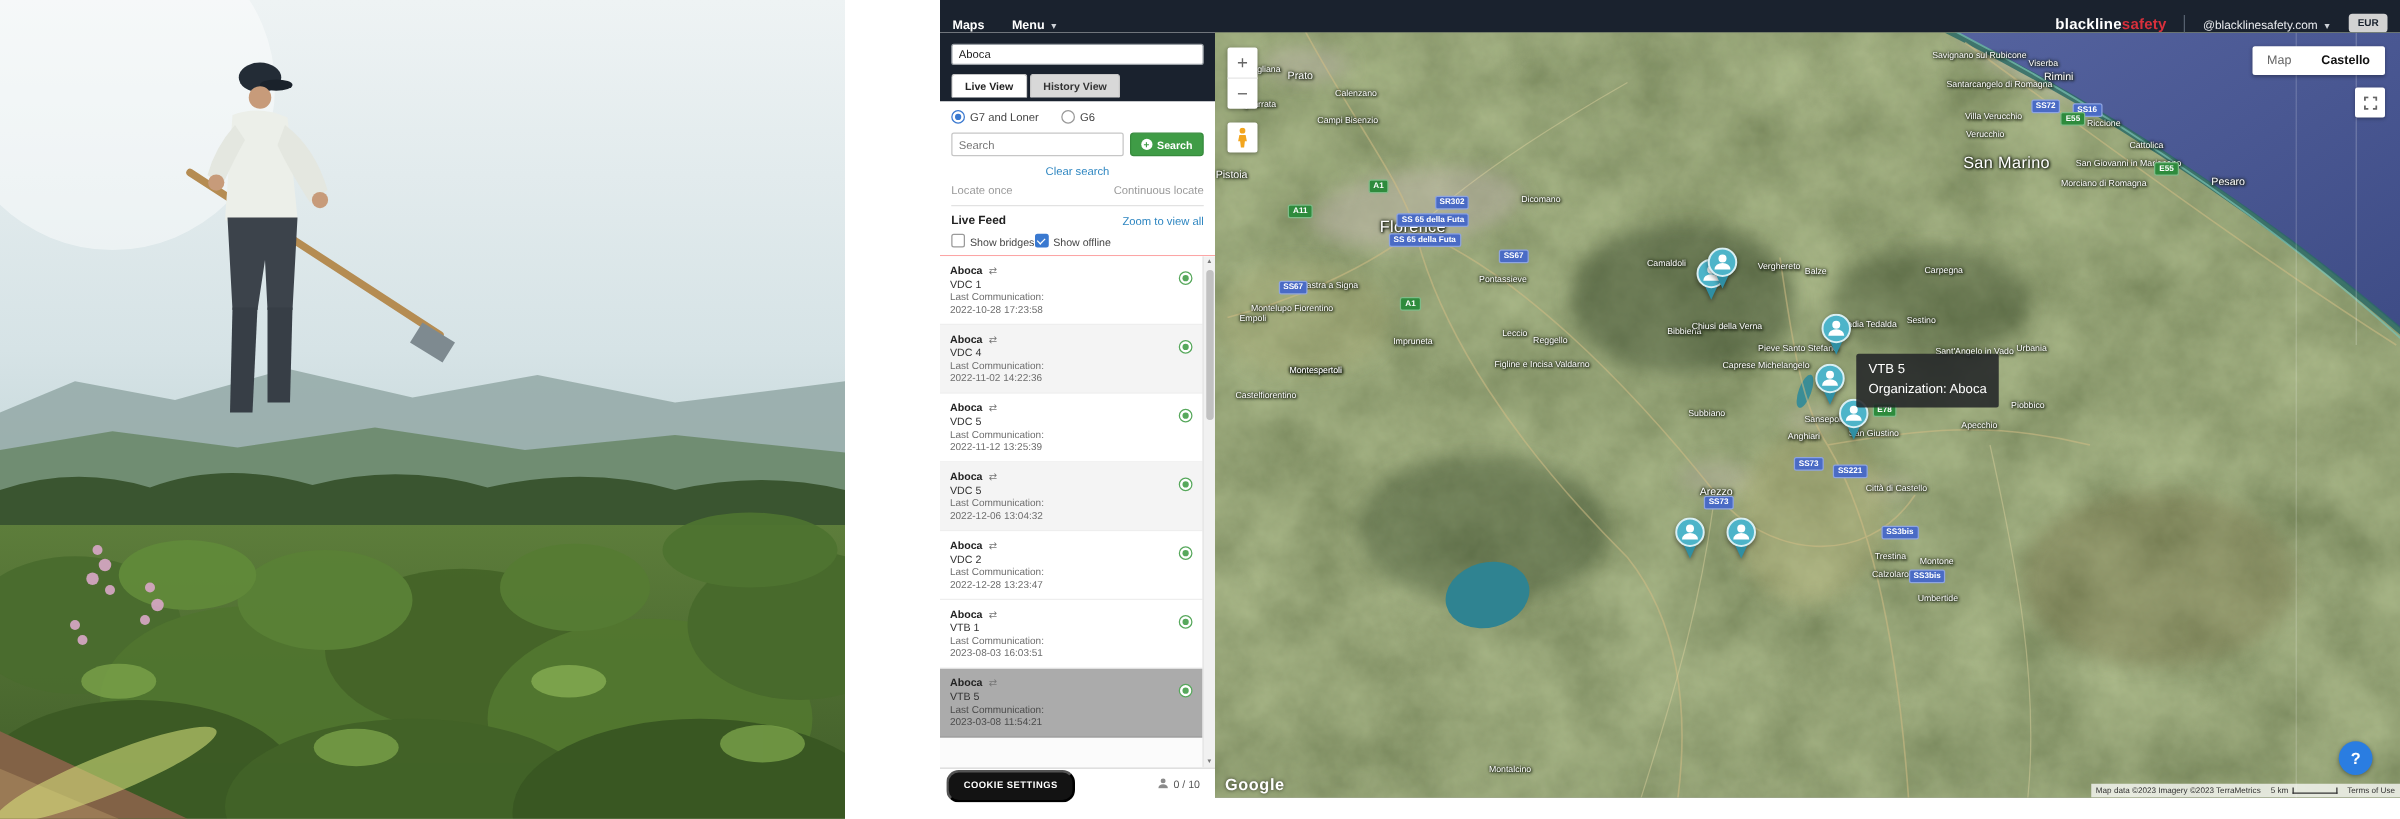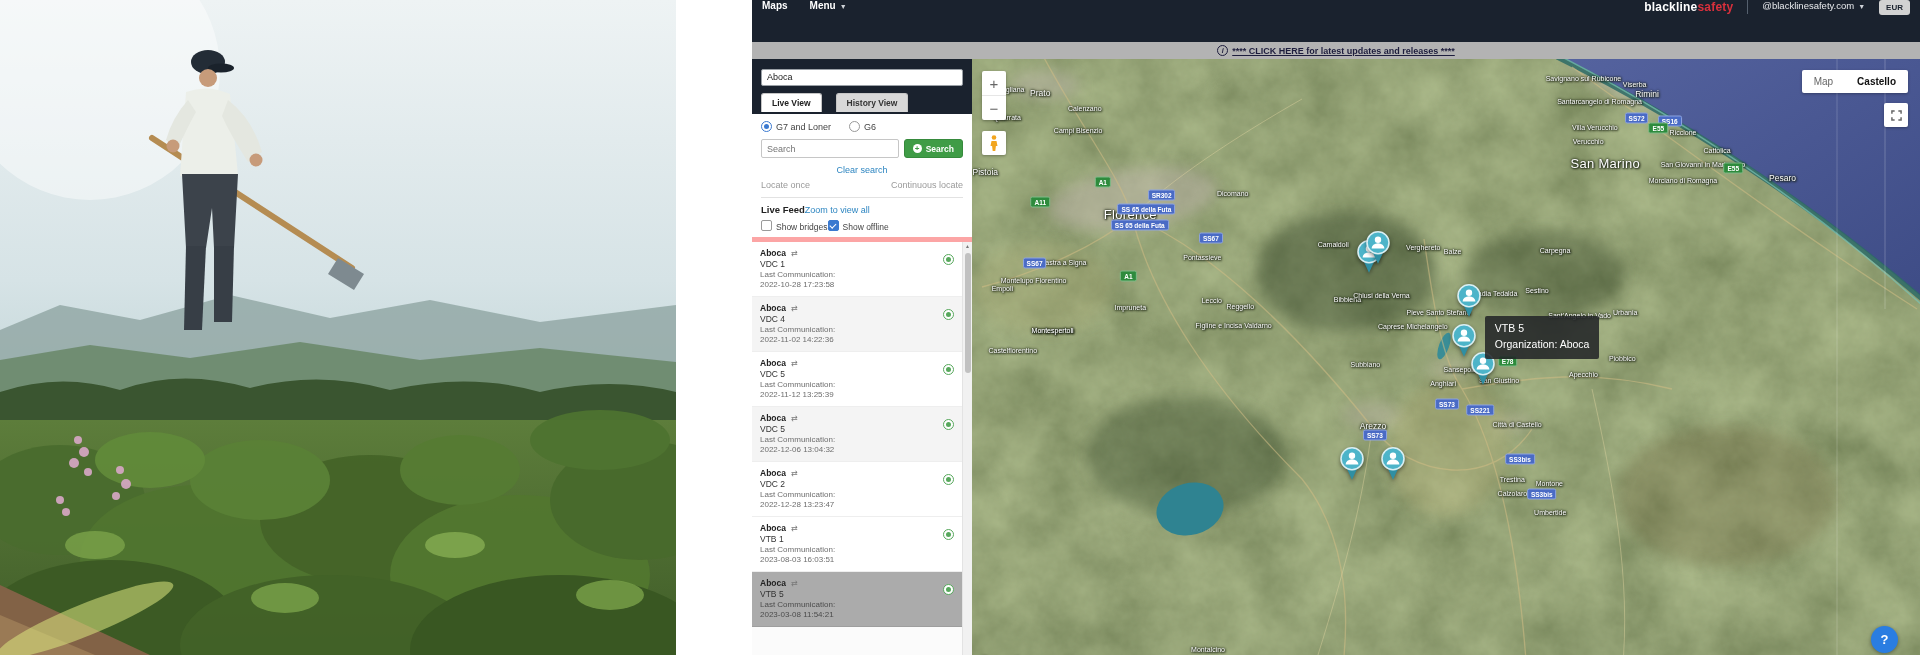--- a/index.html
+++ b/index.html
@@ -1,21 +1,21 @@
 <!DOCTYPE html>
 <html><head>
 <meta charset="utf-8">
 <style>
   html,body{margin:0;padding:0;width:1920px;height:655px;background:#fff;overflow:hidden;
     font-family:"Liberation Sans",sans-serif;-webkit-font-smoothing:antialiased;}
   .photo{position:absolute;left:0;top:0;width:676px;height:655px;overflow:hidden;}
   .app{position:absolute;left:752px;top:0;width:1168px;height:655px;overflow:hidden;}
 
   
-  .topnav{height:42px;background:#1a222e;display:flex;align-items:flex-start;padding:0 10px;color:#fff;}
+  .topnav{height:26px;background:#1a222e;display:flex;align-items:flex-end;padding:0 10px;color:#fff;}
   .topnav .navitem{font-size:10px;font-weight:bold;margin-right:22px;cursor:pointer;}
   .topnav .caret{font-size:7px;margin-left:4px;color:#cfd3d8;}
   .topnav .spacer{flex:1;}
   .brand{font-size:12px;font-weight:bold;letter-spacing:.2px;}
   .brand .b1{color:#fff;} .brand .b2{color:#d8303c;}
   .navdiv{width:1px;height:14px;background:#55606e;margin:0 14px;}
   .account{font-size:9.5px;color:#e8eaed;margin-right:14px;}
   .eur{background:#d2d2d2;color:#1a222e;font-size:8px;font-weight:bold;border:none;
        padding:3px 7px;border-radius:3px;cursor:pointer;}
 
@@ -25,42 +25,42 @@
       font-size:7px;line-height:9px;justify-content:center;color:#1d1d3d;margin-right:4px;font-style:italic;font-weight:bold;}
   .notice a{font-size:9px;color:#1d1d3d;font-weight:600;text-decoration:underline;cursor:pointer;}
 
   .content{display:flex;height:612px;}
 
   
   .sidebar{width:220px;background:#fff;display:flex;flex-direction:column;position:relative;}
   .sb-dark{background:#1a222e;padding:7px 9px 0 9px;height:55px;box-sizing:border-box;}
   .org-input{width:100%;box-sizing:border-box;height:17px;border:1px solid #9aa0a6;border-radius:2px;
       font-size:9px;padding:0 5px;color:#222;background:#fff;font-family:"Liberation Sans",sans-serif;}
-  .tabs{display:flex;margin-top:7px;gap:12px;}
+  .tabs{display:flex;margin-top:7px;}
   .tab{font-size:8.5px;font-weight:bold;padding:4px 10px;border-radius:3px 3px 0 0;cursor:pointer;
       background:#d8d8d8;color:#333;margin-right:2px;border:1px solid #c5c5c5;border-bottom:none;}
   .tab.active{background:#fff;color:#222;}
-  .panel{padding:7px 9px 5px 9px;border-bottom:5px solid #fca5a5;}
+  .panel{padding:7px 9px 5px 9px;border-bottom:1px solid #fca5a5;}
   .row{display:flex;align-items:center;}
   .radio-row{margin-bottom:7px;gap:18px;font-size:9px;color:#444;}
   .radio{display:flex;align-items:center;gap:4px;cursor:pointer;}
   .rdot{width:9px;height:9px;border-radius:50%;border:1px solid #999;background:#fff;position:relative;}
   .rdot.on{border-color:#3a79d0;}
   .rdot.on::after{content:"";position:absolute;left:2px;top:2px;width:5px;height:5px;border-radius:50%;background:#3a79d0;}
   .search-row{gap:5px;}
   .search-input{flex:1;height:17px;border:1px solid #c6c6c6;border-radius:2px;font-size:9px;padding:0 5px;color:#888;
       font-family:"Liberation Sans",sans-serif;}
   .search-btn{background:#3f9c46;border:1px solid #368a3c;color:#fff;font-size:8.5px;font-weight:bold;
       height:19px;padding:0 8px;border-radius:3px;display:flex;align-items:center;gap:4px;cursor:pointer;}
   .plus-ico{width:9px;height:9px;border-radius:50%;background:#fff;color:#3f9c46;font-size:8px;line-height:9px;
       font-weight:bold;text-align:center;display:inline-block;}
   .clear-link{display:block;text-align:center;font-size:9px;color:#2e86c1;margin:7px 0 4px;cursor:pointer;text-decoration:none;}
   .locate-row{justify-content:space-between;font-size:9px;color:#9a9a9a;margin:5px 0 7px;}
   .hr{height:1px;background:#e2e2e2;margin:4px 0 6px;}
-  .feed-row{margin-bottom:5px;}
+  .feed-row{justify-content:space-between;margin-bottom:5px;}
   .feed-title{font-size:9.5px;font-weight:bold;color:#222;}
   .feed-link{font-size:9px;color:#2e86c1;cursor:pointer;text-decoration:none;}
   .check-row{font-size:8.5px;color:#444;}
   .cb{width:9px;height:9px;border:1px solid #9a9a9a;border-radius:2px;background:#fff;display:inline-block;
       vertical-align:-1px;margin-right:4px;}
   .cb.on{background:#3a79d0;border-color:#3a79d0;position:relative;}
   .cb.on::after{content:"";position:absolute;left:2.5px;top:0.5px;width:2.5px;height:5px;border:solid #fff;
       border-width:0 1.5px 1.5px 0;transform:rotate(45deg);}
   .device-list{flex:1;overflow:hidden;position:relative;background:#fbfbfb;}
   .device-item{height:55px;box-sizing:border-box;padding:6px 22px 4px 8px;position:relative;background:#fff;
@@ -206,24 +206,20 @@
   <div class="topnav">
     <span class="navitem">Maps</span>
     <span class="navitem"><span>Menu</span><span class="caret">▼</span></span>
     <span class="spacer"></span>
     <span class="brand"><span class="b1">blackline</span><span class="b2">safety</span></span>
     <span class="navdiv"></span>
     <span class="account"><span>@blacklinesafety.com</span><span class="caret">▼</span></span>
     <button class="eur">EUR</button>
   </div>
 
-  <div class="notice">
-    <span class="ii">i</span>
-    <a>**** CLICK HERE for latest updates and releases ****</a>
-  </div>
 
   <div class="content">
 
     <div class="sidebar">
       <div class="sb-dark">
         <input class="org-input" value="Aboca" style="">
         <div class="tabs" id="tabs">
             <span class="tab active">Live View</span>
             <span class="tab">History View</span>
           </div>
@@ -310,20 +306,30 @@
     <div class="d-lc">Last Communication:</div>
     <div class="d-ts">2023-03-08 11:54:21</div>
     <span class="d-status"></span>
   </div>
       <div class="sb-scroll">
           <div class="sb-arrow" style="top:0">▲</div>
           <div class="sb-thumb"></div>
           <div class="sb-arrow" style="bottom:0">▼</div>
         </div>
         </div>
+      <div class="sb-footer">
+        <button class="cookie">COOKIE SETTINGS</button>
+        <span class="counter">
+          <svg width="9" height="9" viewBox="0 0 10 10">
+              <circle cx="5" cy="3" r="2.2" fill="#8a8a8a"></circle>
+              <path d="M0.8,9.5 a4.2,3.6 0 0 1 8.4,0 z" fill="#8a8a8a"></path>
+            </svg>
+          <span>0 / 10</span>
+        </span>
+      </div>
     </div>
 
     <div class="map">
       <svg class="base" width="948" height="613">
         <defs>
           <filter id="tnoise" x="0" y="0" width="100%" height="100%">
             <feTurbulence type="fractalNoise" baseFrequency="0.016" numOctaves="5" seed="7" stitchTiles="stitch"></feTurbulence>
             <feColorMatrix type="matrix" values="0.30 0 0 0 0.15  0.33 0 0 0 0.20  0.20 0 0 0 0.08  0 0 0 0 1"></feColorMatrix>
           </filter>
           <filter id="tfine" x="0" y="0" width="100%" height="100%">

